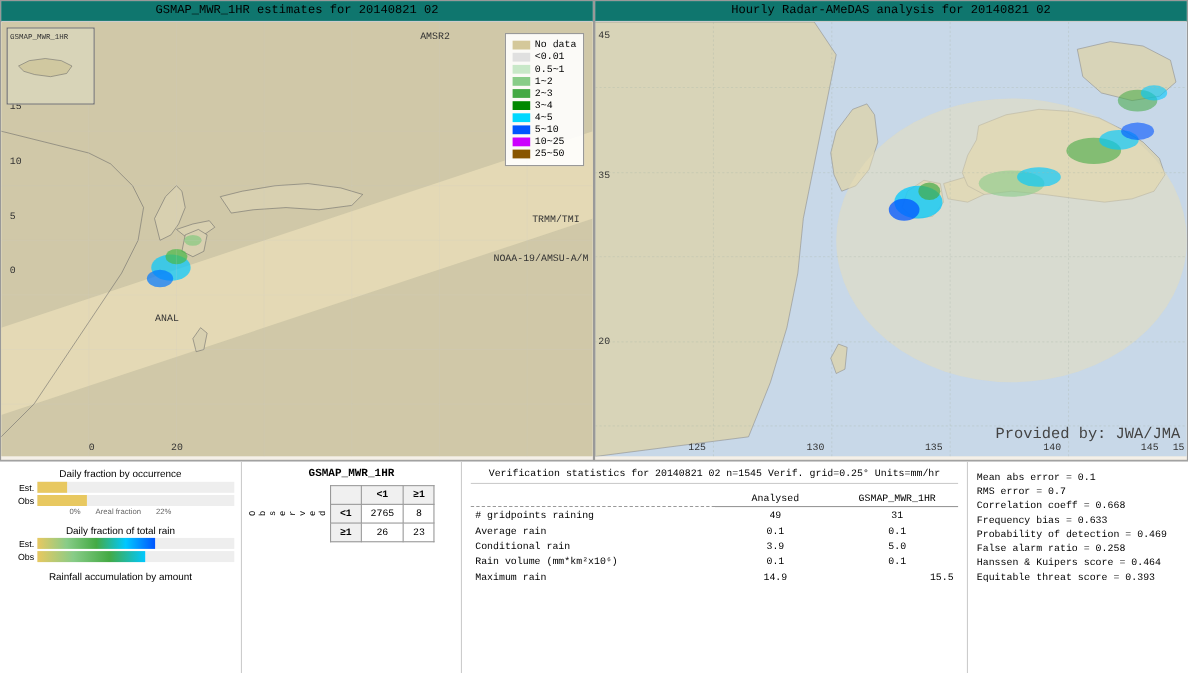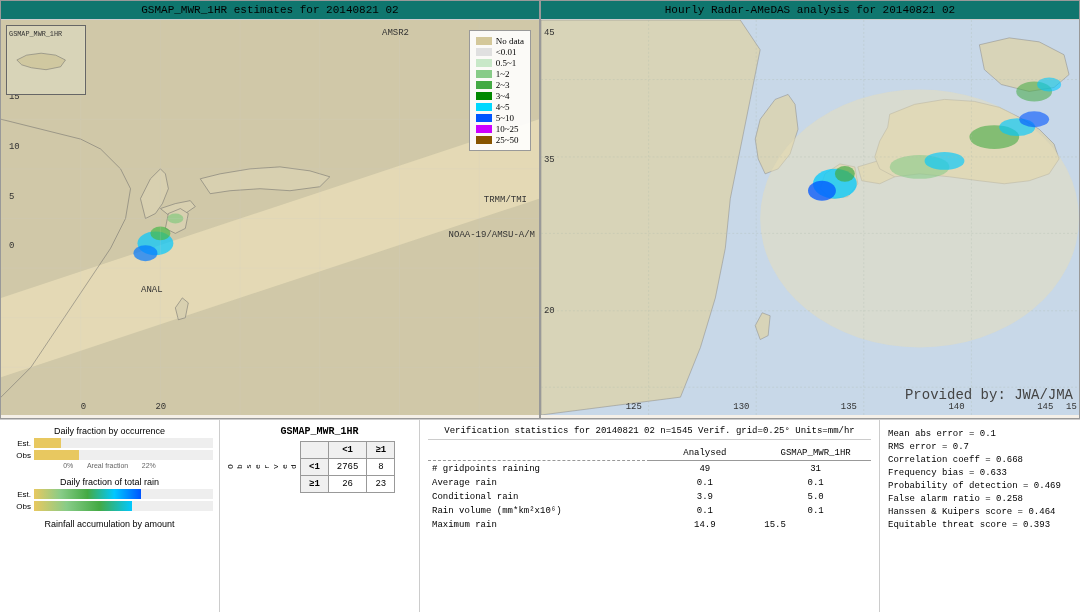--- a/index.html
+++ b/index.html
@@ -58,21 +58,21 @@
 
     
     .legend {
       position: absolute;
       right: 8px;
       top: 10px;
       background: rgba(255,255,255,0.9);
       border: 1px solid #999;
       padding: 4px 6px;
       font-size: 9px;
-      font-family: Liberation Serif, serif;
+      font-family: Liberation Mono, monospace;
     }
 
     .legend-item {
       display: flex;
       align-items: center;
       margin: 1px 0;
     }
 
     .legend-color {
       width: 16px;
@@ -551,21 +551,21 @@
           <td style="text-align:center;">5.0</td>
         </tr>
         <tr>
           <td>Rain volume (mm*km²x10⁶)</td>
           <td style="text-align:center;">0.1</td>
           <td style="text-align:center;">0.1</td>
         </tr>
         <tr>
           <td>Maximum rain</td>
           <td style="text-align:center;">14.9</td>
-          <td style="text-align:left;">15.5</td>
+          <td style="text-align:right;">15.5</td>
         </tr>
       </tbody>
         </table>
     </div>
 
     <div class="scores-area">
       <div class="score-row">Mean abs error = 0.1</div>
       <div class="score-row">RMS error = 0.7</div>
       <div class="score-row">Correlation coeff = 0.668</div>
       <div class="score-row">Frequency bias = 0.633</div>

